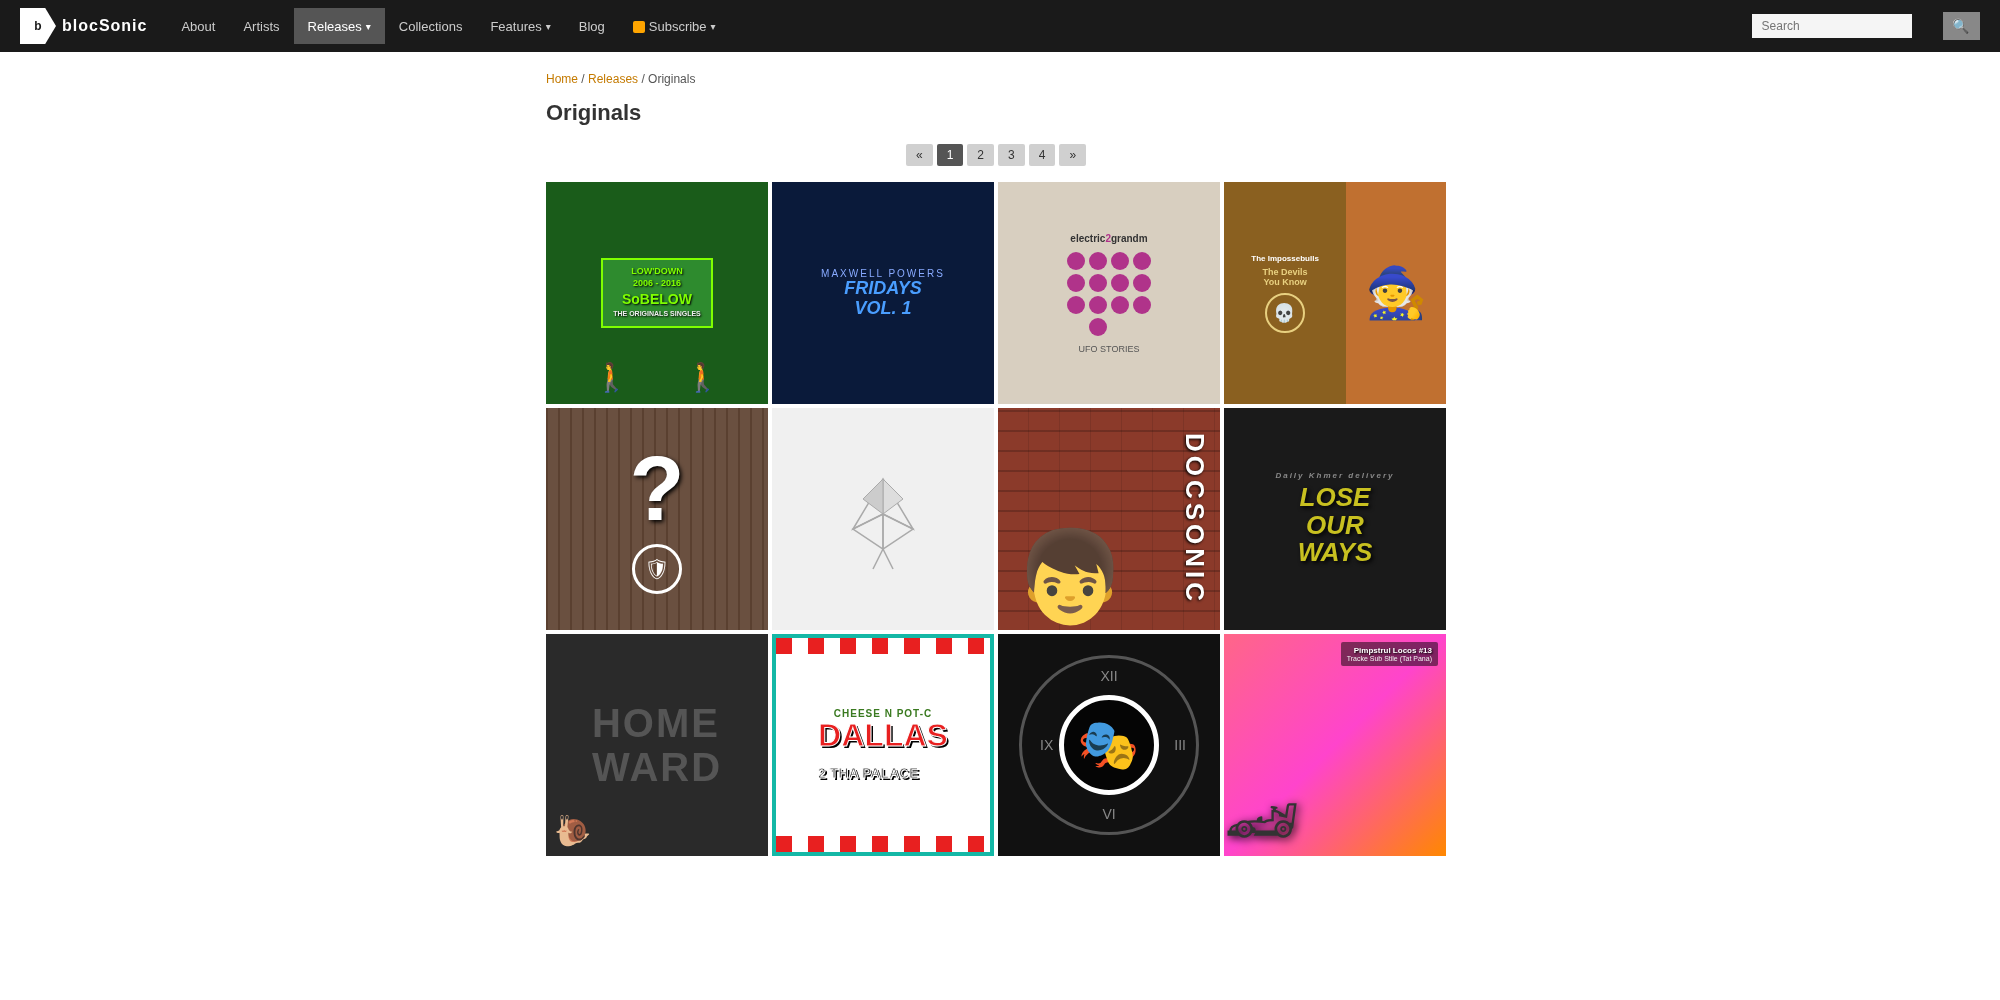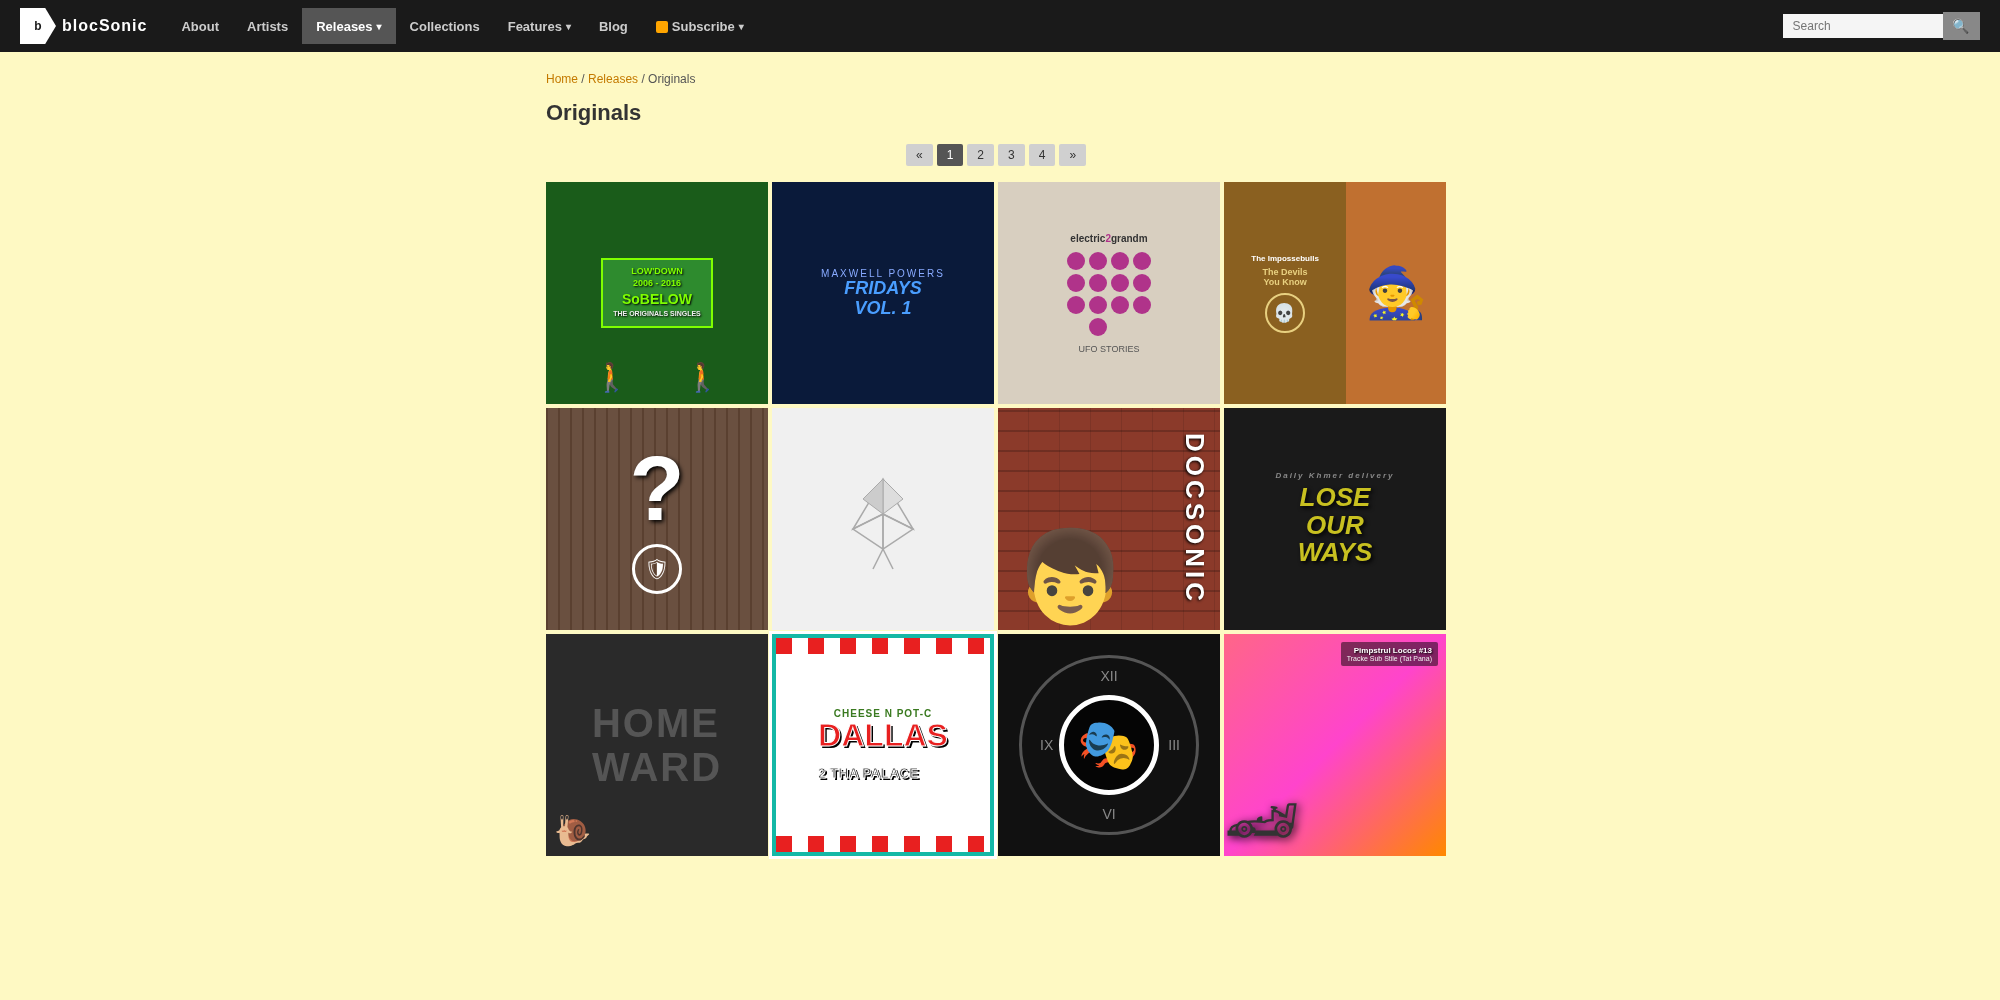--- a/index.html
+++ b/index.html
@@ -44,34 +44,34 @@
     .nav-item {
       color: #ccc;
       text-decoration: none;
       padding: 0 14px;
       height: 36px;
       display: flex;
       align-items: center;
       font-size: 13px;
       cursor: pointer;
       white-space: nowrap;
-      font-weight: bold;
     }
     .nav-item.active {
       background: #555;
       color: #fff;
     }
     .nav-item .caret {
       margin-left: 4px;
       font-size: 10px;
     }
     .nav-search {
       display: flex;
       align-items: center;
       margin-left: auto;
+      gap: 31px;
     }
     .nav-search input {
       background: #f5f5f5;
       border: none;
       padding: 5px 10px;
       font-size: 12px;
       width: 160px;
       outline: none;
     }
     .nav-search-btn {
@@ -91,21 +91,21 @@
       height: 12px;
       background: orange;
       border-radius: 2px;
       margin-right: 4px;
       position: relative;
       top: 1px;
     }
 
     
     .main-wrap {
-      background: #fef9c3;
+      background: #ffffff;
       min-height: 948px;
       padding: 0 8px 40px 0;
     }
     .content {
       max-width: 900px;
       margin: 0 auto;
       padding: 20px 0;
     }
 
     
@@ -417,21 +417,21 @@
         <div style="position:absolute;bottom:0;left:0;right:0;height:16px;background:repeating-linear-gradient(90deg,#e82020 0,#e82020 16px,#fff 16px,#fff 32px);"></div>
         <div style="font-size:10px;font-weight:900;color:#3a7a20;letter-spacing:1px;">CHEESE N POT-C</div>
         <div style="font-size:32px;font-weight:900;color:#e82020;text-shadow:2px 2px 0 #000;-webkit-text-stroke:1px #fff;line-height:1;">DALLAS<br><span style="font-size:14px;color:#333;">2 THA PALACE</span></div>
       </div>
 
       <div class="album-cell" style="background:#111;display:flex;align-items:center;justify-content:center;position:relative;overflow:hidden;">
 
         <div style="position:absolute;inset:0;display:flex;align-items:center;justify-content:center;text-decoration:underline;">
           <div style="width:180px;height:180px;border-radius:50%;border:3px solid #555;position:relative;display:flex;align-items:center;justify-content:center;">
             <div style="font-size:14px;color:#888;position:absolute;top:10px;">XII</div>
-            <div style="font-size:14px;color:#888;position:absolute;right:16px;">III</div>
+            <div style="font-size:14px;color:#888;position:absolute;right:10px;">III</div>
             <div style="font-size:14px;color:#888;position:absolute;bottom:10px;">VI</div>
             <div style="font-size:14px;color:#888;position:absolute;left:18px;">IX</div>
           </div>
         </div>
 
         <div style="position:relative;z-index:2;width:100px;height:100px;border-radius:50%;border:5px solid #fff;display:flex;align-items:center;justify-content:center;background:rgba(0,0,0,0.7);">
           <div style="font-size:50px;color:#fff;">🎭</div>
         </div>
       </div>
 

